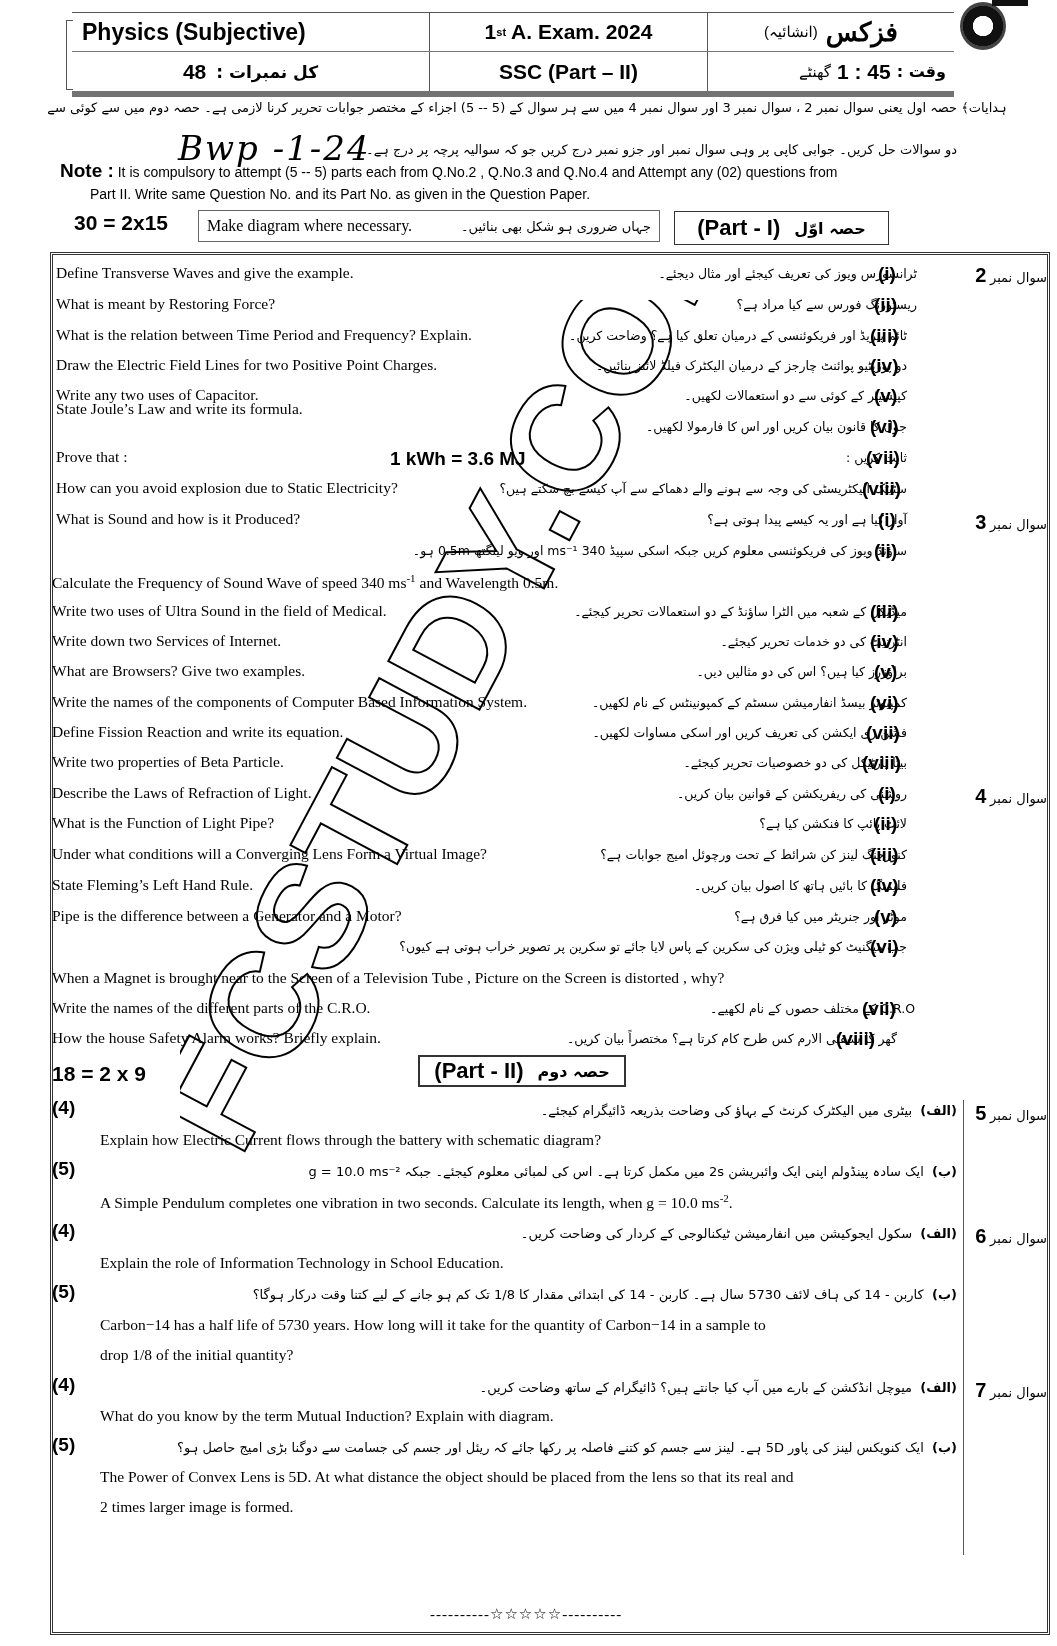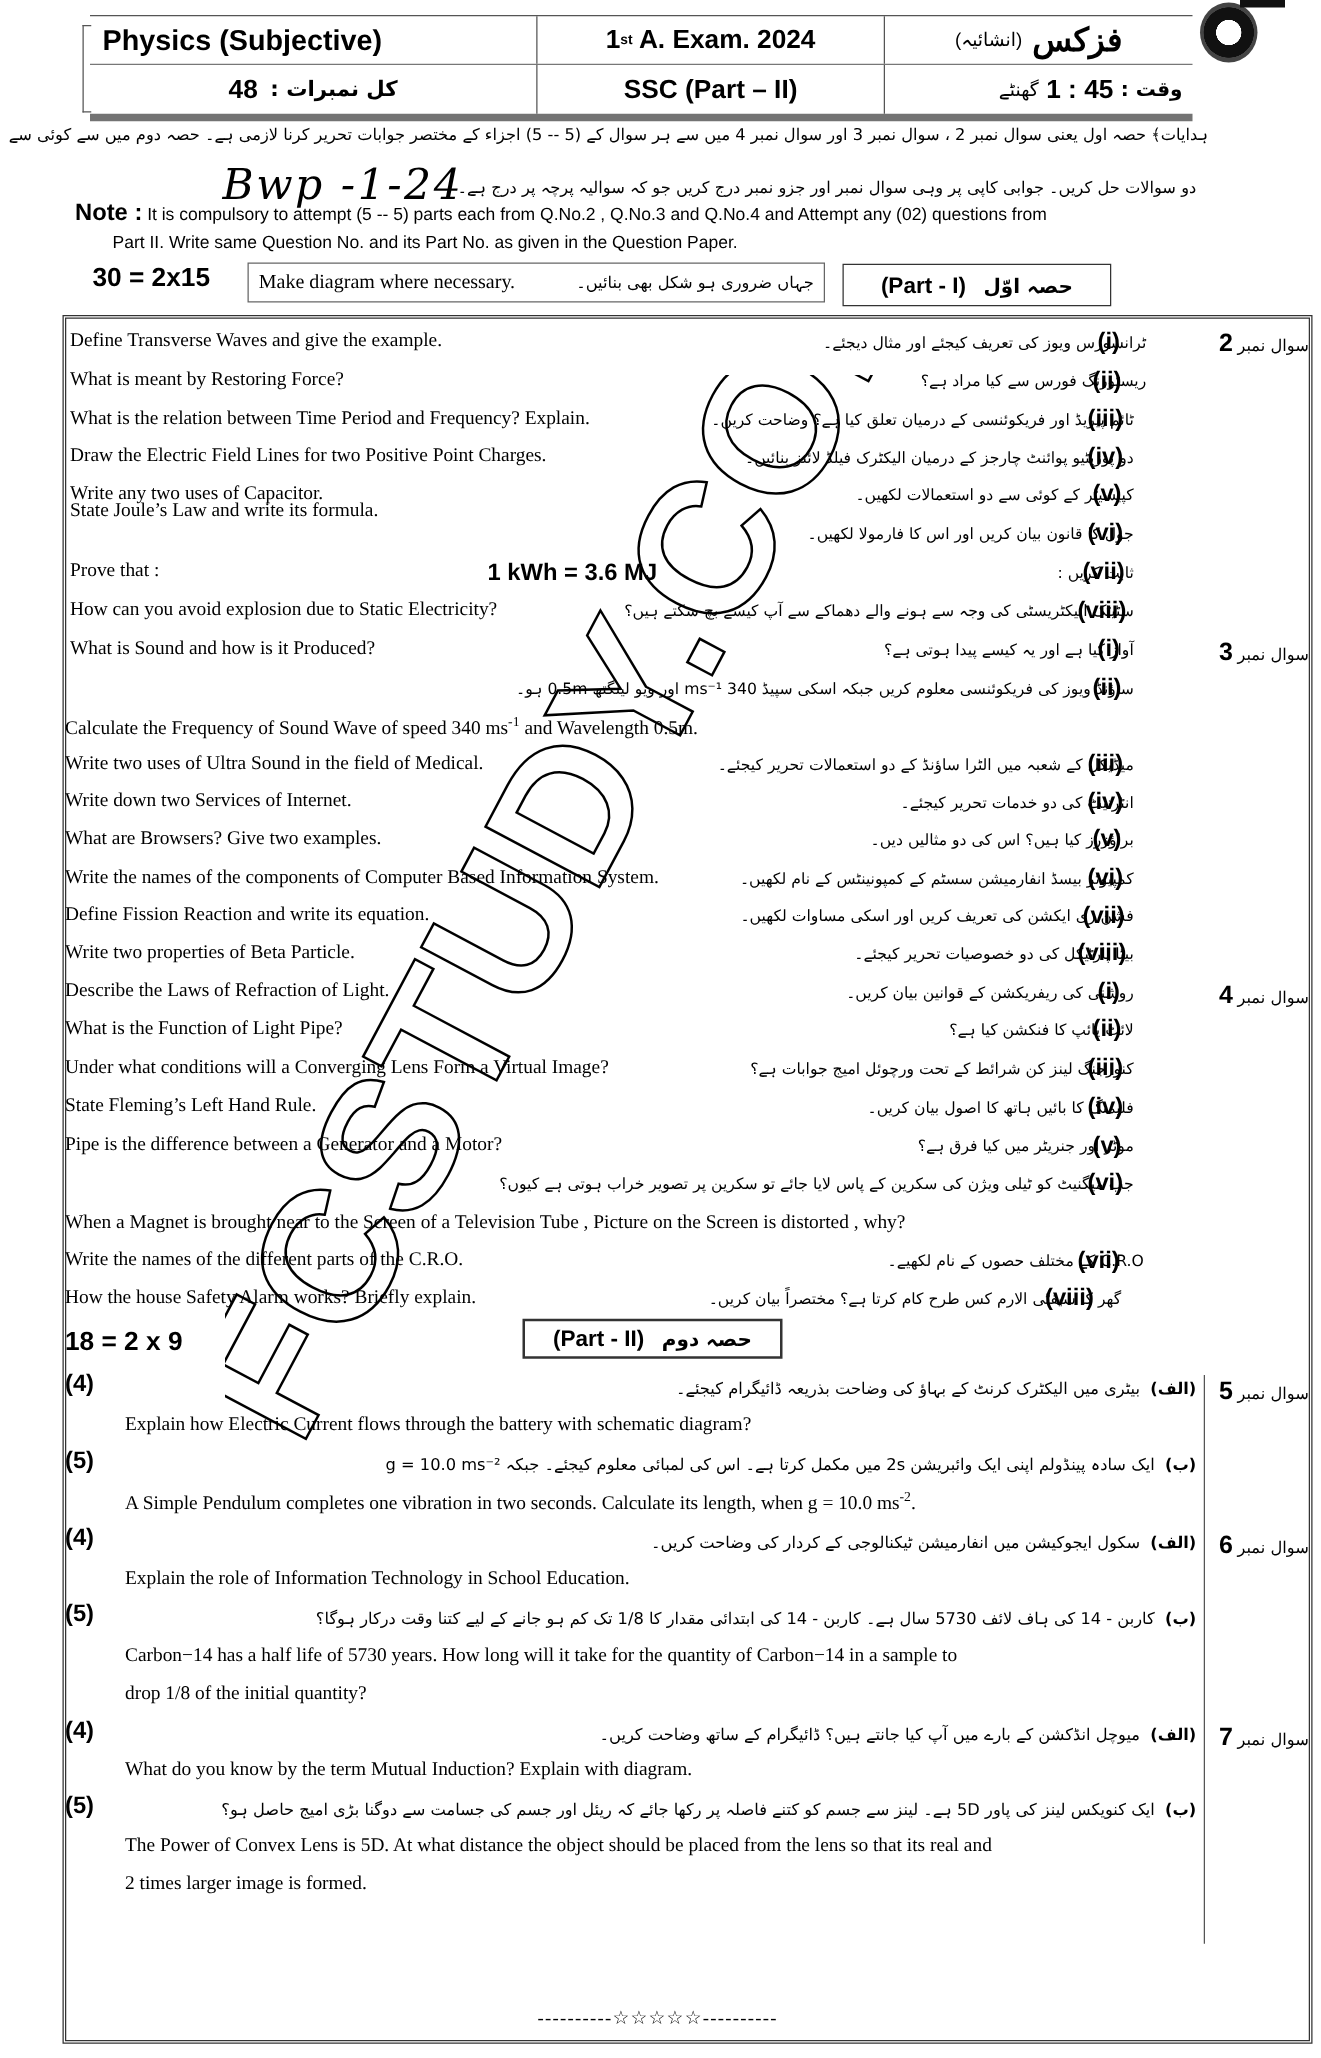--- a/index.html
+++ b/index.html
@@ -11,30 +11,30 @@
   .hdr .row:last-child{border-bottom:none;height:39px;}
   .hdr .cell{display:flex;align-items:center;justify-content:center;border-right:1px solid #555;box-sizing:border-box;font-family:"Liberation Sans",sans-serif;font-weight:bold;font-size:21px;}
   .hdr .cell:last-child{border-right:none;}
   .c1{width:358px;} .c2{width:278px;} .c3{width:246px;}
   .c1.left{justify-content:flex-start;padding-left:10px;font-size:23px;}
   .bracket{position:absolute;left:66px;top:20px;width:6px;height:68px;border-left:1px solid #555;border-top:1px solid #555;border-bottom:1px solid #555;}
   .logo{position:absolute;left:960px;top:2px;width:46px;height:48px;border-radius:50%;background:radial-gradient(circle,#fff 0 30%,#111 31% 60%,#444 61% 100%);}
   .logo-bar{position:absolute;left:992px;top:0;width:36px;height:6px;background:#111;}
   .urdu-big{font-size:26px;}
   
-  .instr{position:absolute;right:10px;top:100px;width:1040px;text-align:left;font-size:13px;}
+  .instr{position:absolute;right:10px;top:100px;width:1040px;text-align:center;font-size:13px;}
   .instr2{position:absolute;right:100px;top:142px;width:600px;text-align:right;font-size:13px;}
   .handwrite{position:absolute;left:178px;top:128px;font-family:"DejaVu Serif",serif;font-size:34px;font-style:italic;font-weight:300;letter-spacing:2px;}
   .note{position:absolute;left:60px;top:160px;width:990px;font-family:"Liberation Sans",sans-serif;font-size:14px;line-height:22px;}
   .note b{font-size:19px;}
   .note .l2{padding-left:30px;}
   .marks1{position:absolute;left:74px;top:211px;font-family:"Liberation Sans",sans-serif;font-weight:bold;font-size:21px;}
   .diag-box{position:absolute;left:198px;top:210px;width:462px;height:32px;border:1px solid #666;display:flex;align-items:center;justify-content:space-between;padding:0 8px;box-sizing:border-box;font-size:16px;}
   .part1-box{position:absolute;left:674px;top:211px;width:215px;height:34px;border:1.5px solid #333;display:flex;align-items:center;justify-content:center;gap:14px;box-sizing:border-box;}
-  .part-lbl{font-family:"Liberation Sans",sans-serif;font-weight:bold;font-size:18px;}
+  .part-lbl{font-family:"Liberation Sans",sans-serif;font-weight:bold;font-size:22px;}
   
   .frame{position:absolute;left:50px;top:252px;width:1000px;height:1383px;border:3px double #333;box-sizing:border-box;}
   .q{position:absolute;font-size:15.5px;white-space:nowrap;}
   .qu{position:absolute;white-space:nowrap;direction:rtl;font-family:"DejaVu Sans",sans-serif;font-size:12.5px;}
   .rn{position:absolute;font-family:"Liberation Sans",sans-serif;font-weight:bold;font-size:19px;}
   .qn{position:absolute;font-family:"Liberation Sans",sans-serif;font-size:13px;white-space:nowrap;}
   .qn b{font-size:20px;}
   .big-eq{position:absolute;left:390px;top:448px;font-family:"Liberation Sans",sans-serif;font-weight:bold;font-size:19px;}
   .marks2{position:absolute;left:52px;top:1062px;font-family:"Liberation Sans",sans-serif;font-weight:bold;font-size:21px;}
   .part2-box{position:absolute;left:418px;top:1055px;width:208px;height:32px;border:2px solid #333;display:flex;align-items:center;justify-content:center;gap:14px;box-sizing:border-box;}

